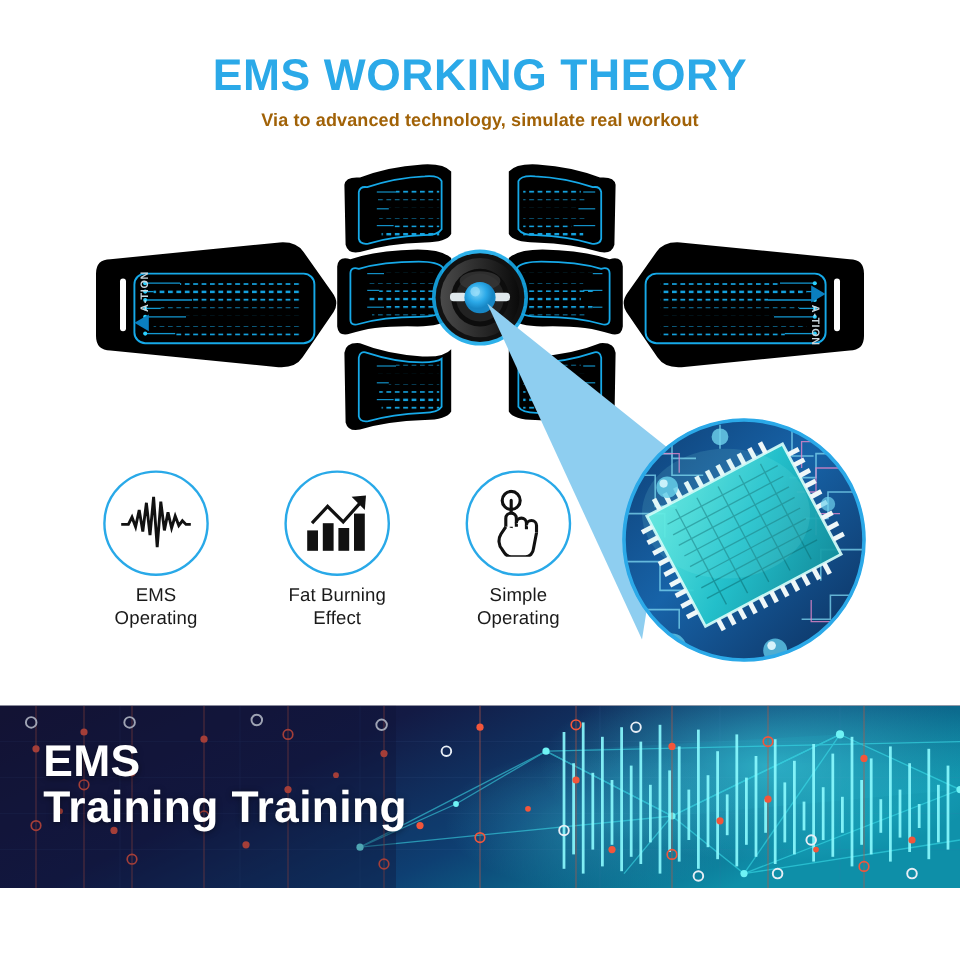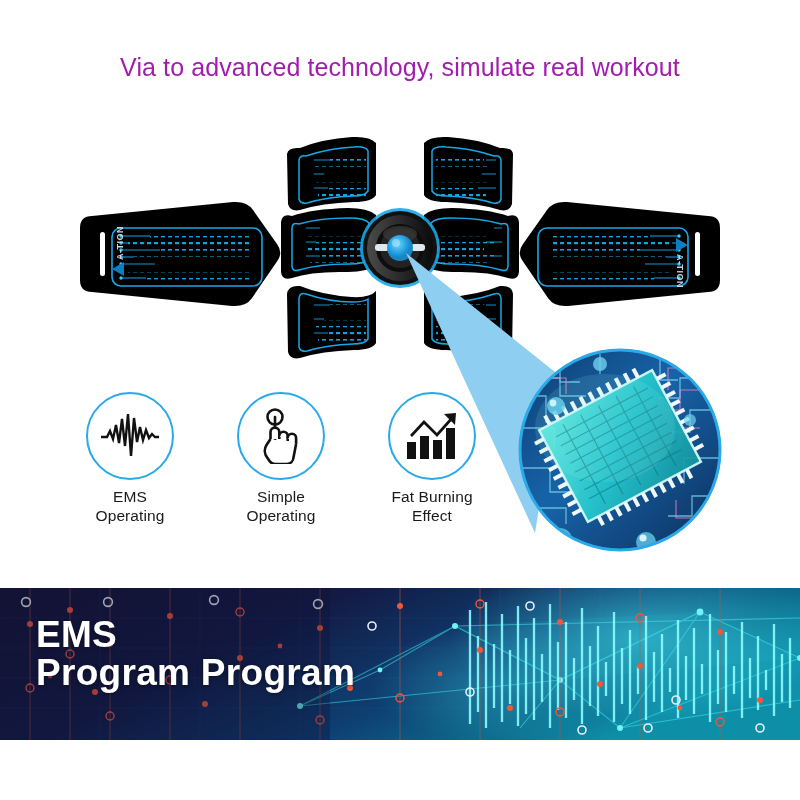--- a/index.html
+++ b/index.html
@@ -12,21 +12,21 @@
   }
   .page{position:relative;width:800px;height:800px;overflow:hidden;background:#fff;}
 
   
   .header{position:absolute;left:0;top:44px;width:800px;text-align:center;}
   .title{
     font-size:37px;font-weight:bold;letter-spacing:0.5px;
     color:#2BA9E8;line-height:1.05;margin:0;
   }
   .subtitle{
-    font-size:25px;color:#a21caf;margin:9px 0 0 0;font-weight:400;
+    font-size:15px;color:#a16207;margin:9px 0 0 0;font-weight:700;
     letter-spacing:0.1px;
   }
 
   
   .device-zone{position:absolute;left:0;top:128px;width:800px;height:250px;}
   .device-svg{position:absolute;left:0;top:0;}
 
   
   .magnifier-layer{position:absolute;left:0;top:128px;width:800px;height:430px;}
 
@@ -61,20 +61,21 @@
   }
   .banner-l1{font-size:37px;letter-spacing:0.3px;}
   .banner-l2{font-size:37px;letter-spacing:0.3px;}
 </style>
 </head>
 <body>
 
 <div class="page">
 
   <div class="header">
+    <div class="title">EMS WORKING THEORY</div>
     <div class="subtitle">Via to advanced technology, simulate real workout</div>
   </div>
 
   <div class="device-zone">
     <svg class="device-svg" width="800" height="250" viewBox="0 0 800 250">
       <defs>
         <linearGradient id="hubGrad" cx="50%" cy="50%">
           <stop offset="0%" stop-color="#4a4a4a"></stop>
           <stop offset="100%" stop-color="#0a0a0a"></stop>
         </linearGradient>
@@ -429,49 +430,49 @@
         </svg>
       </div>
       <div class="feature-label">
         <span>EMS</span><br>
         <span>Operating</span>
       </div>
     </div>
 
     <div class="feature">
       <div class="feature-circle">
+        <svg width="58" height="52" viewBox="0 0 58 52">
+          <rect x="4" y="32" width="9" height="17" fill="#111"></rect>
+          <rect x="17" y="26" width="9" height="23" fill="#111"></rect>
+          <rect x="30" y="30" width="9" height="19" fill="#111"></rect>
+          <rect x="43" y="18" width="9" height="31" fill="#111"></rect>
+          <polyline points="8,26 21,12 34,25 50,7" fill="none" stroke="#111" stroke-width="2.7" stroke-linejoin="miter"></polyline>
+          <path d="M41,4 L53,3 L52,15 Z" fill="#111"></path>
+        </svg>
+      </div>
+      <div class="feature-label">
+        <span>Fat Burning</span><br>
+        <span>Effect</span>
+      </div>
+    </div>
+
+    <div class="feature">
+      <div class="feature-circle">
         <svg width="52" height="56" viewBox="0 0 52 56">
           <circle cx="20" cy="9" r="7.5" fill="none" stroke="#111" stroke-width="2.6"></circle>
           <path d="M20,9 L20,33" stroke="#111" stroke-width="2.6" fill="none" stroke-linecap="round"></path>
           <path d="M15.5,31 L15.5,24 a4.4,4.4 0 0 1 8.8,0 L24.3,31" fill="#fff" stroke="#111" stroke-width="2.6"></path>
           <path d="M24.3,28 a4.2,4.2 0 0 1 8.4,0 l0,5" fill="#fff" stroke="#111" stroke-width="2.6"></path>
           <path d="M32.7,30 a4.2,4.2 0 0 1 8.4,0 l0,6" fill="#fff" stroke="#111" stroke-width="2.6"></path>
           <path d="M15.5,31 l-4,6 a11,11 0 0 0 1,13 l2,3 a7,7 0 0 0 5.5,3 h12 a7,7 0 0 0 6.5,-6.5 l2.6,-13.5" fill="#fff" stroke="#111" stroke-width="2.6" stroke-linejoin="round"></path>
         </svg>
       </div>
       <div class="feature-label">
         <span>Simple</span><br>
         <span>Operating</span>
-      </div>
-    </div>
-
-    <div class="feature">
-      <div class="feature-circle">
-        <svg width="58" height="52" viewBox="0 0 58 52">
-          <rect x="4" y="32" width="9" height="17" fill="#111"></rect>
-          <rect x="17" y="26" width="9" height="23" fill="#111"></rect>
-          <rect x="30" y="30" width="9" height="19" fill="#111"></rect>
-          <rect x="43" y="18" width="9" height="31" fill="#111"></rect>
-          <polyline points="8,26 21,12 34,25 50,7" fill="none" stroke="#111" stroke-width="2.7" stroke-linejoin="miter"></polyline>
-          <path d="M41,4 L53,3 L52,15 Z" fill="#111"></path>
-        </svg>
-      </div>
-      <div class="feature-label">
-        <span>Fat Burning</span><br>
-        <span>Effect</span>
       </div>
     </div>
 
   </div>
 
   <div class="banner">
     <svg class="banner-svg" width="800" height="152" viewBox="0 0 800 152">
       <defs>
         <linearGradient id="bgGrad" x1="0" y1="0" x2="1" y2="0.4">
           <stop offset="0%" stop-color="#161434"></stop>
@@ -683,17 +684,17 @@
           <circle cx="760" cy="140" r="4"></circle>
         <circle cx="26" cy="14" r="4.4"></circle>
           <circle cx="648" cy="140" r="4"></circle>
       </g>
 
       <rect x="0" y="0" width="330" height="152" fill="#0E1236" opacity="0.34"></rect>
     </svg>
 
     <div class="banner-text">
       <div class="banner-l1">EMS</div>
-      <div class="banner-l2">Program Program</div>
+      <div class="banner-l2">Training Training</div>
     </div>
   </div>
 
 </div>
 
 </body></html>

